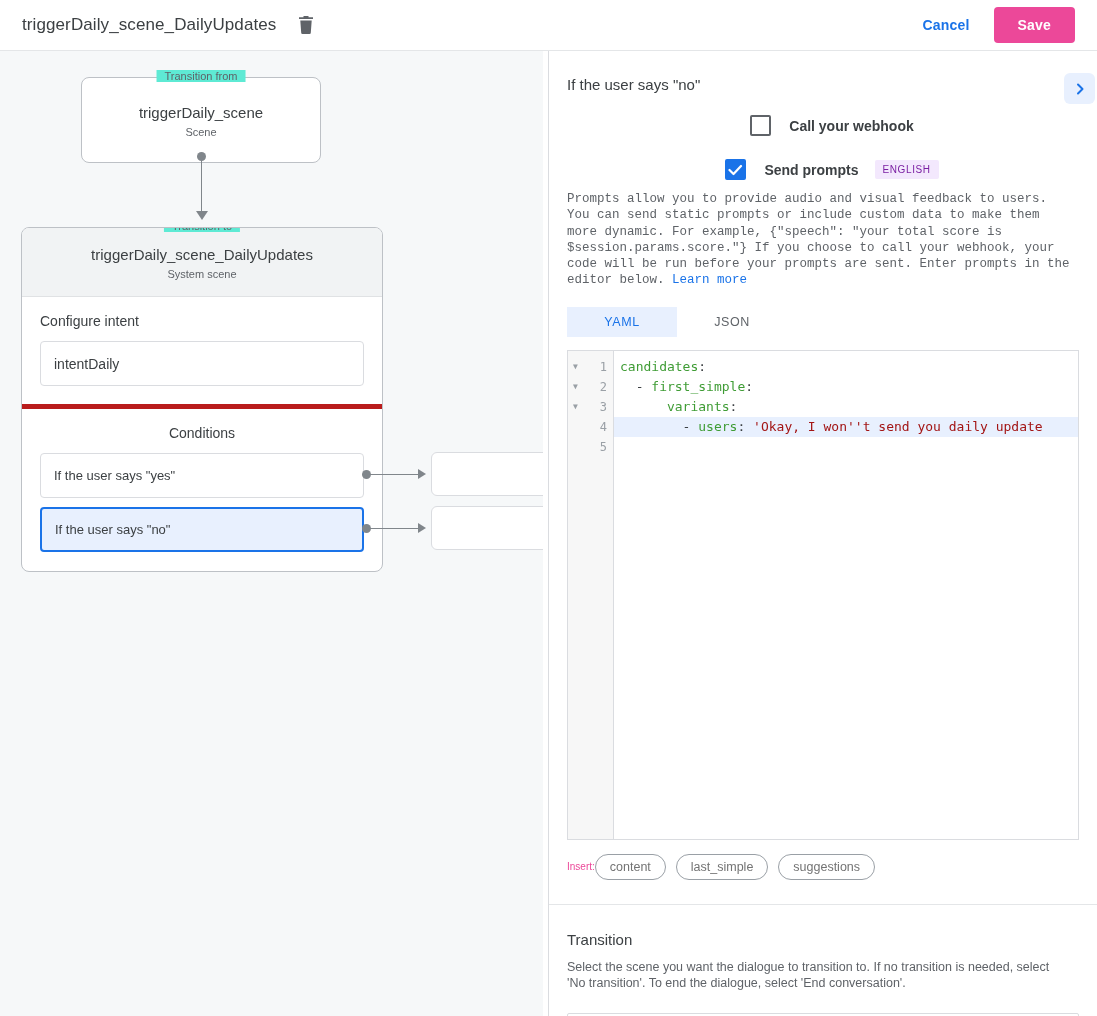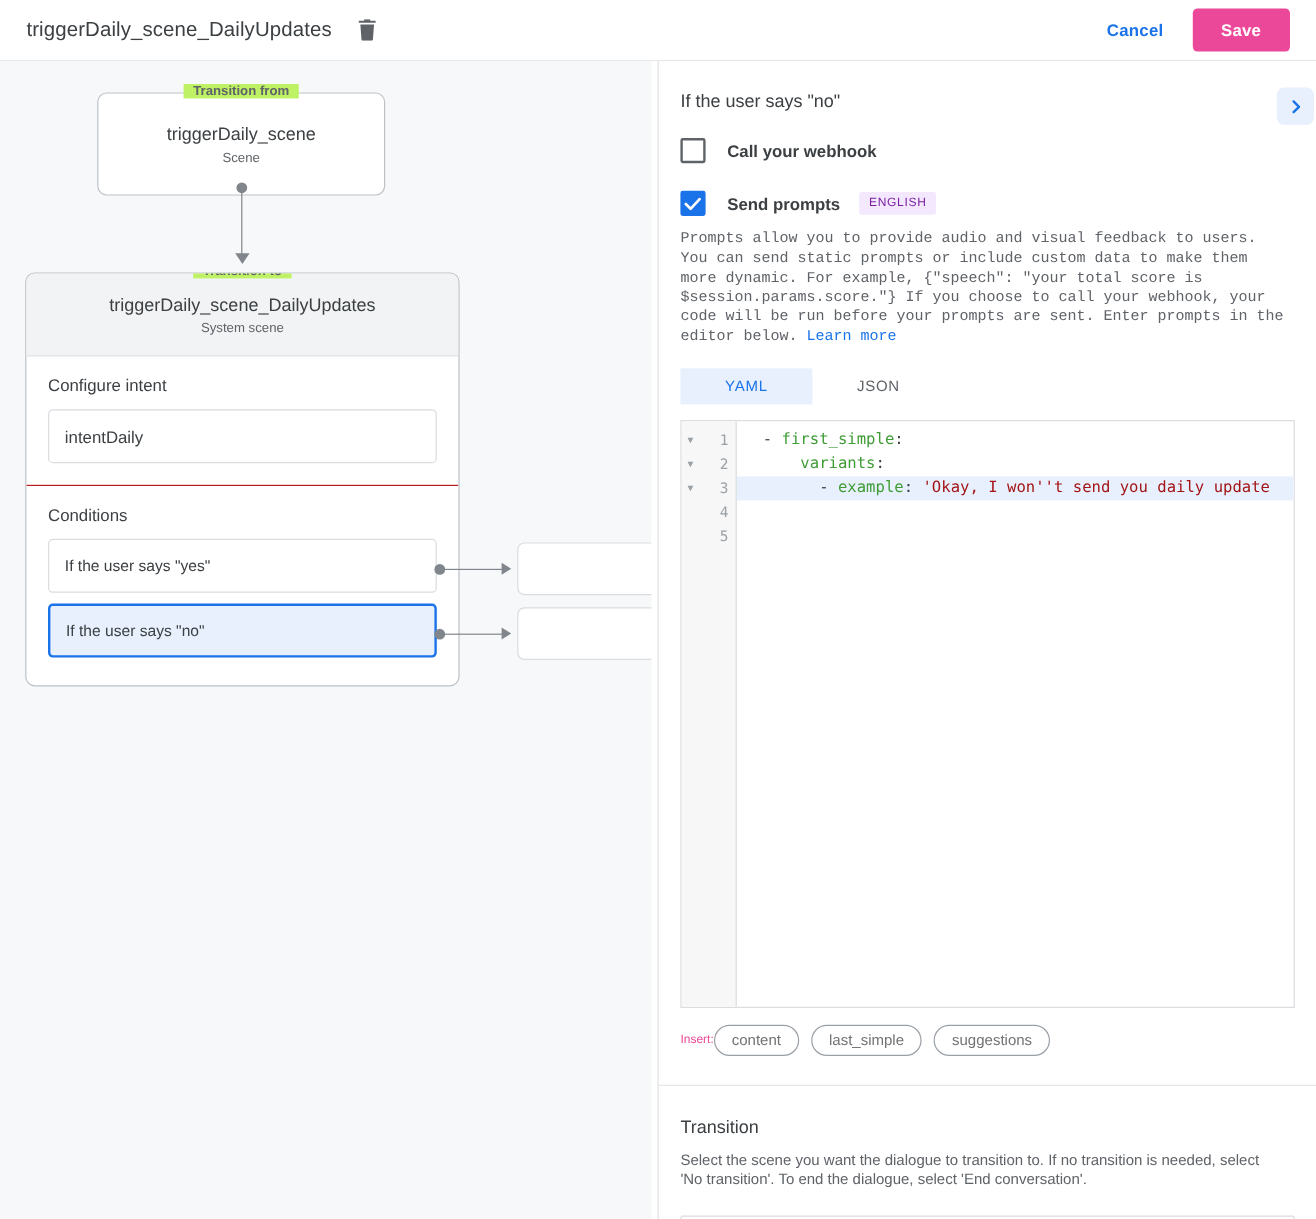--- a/index.html
+++ b/index.html
@@ -54,40 +54,40 @@
     background: #dadce0;
   }
 
   
   .node-card {
     position: absolute;
     border: 1px solid #bdc1c6; border-radius: 8px; background: #ffffff;
   }
   .node-legend {
     position: absolute; top: -8px; left: 50%; transform: translateX(-50%);
-    background: #bef264; padding: 0 8px;
-    font-size: 11px; color: #5f6368; white-space: nowrap; font-weight: bold;
+    background: #5eead4; padding: 0 8px;
+    font-size: 11px; color: #5f6368; white-space: nowrap;
   }
   .node-title { font-size: 15px; color: #3c4043; text-align: center; }
   .node-sub { font-size: 11px; color: #5f6368; text-align: center; margin-top: 5px; }
 
   #node-from { left: 81px; top: 26px; width: 240px; height: 86px; }
   #node-from .node-title { margin-top: 26px; }
 
   #node-to {
     left: 21px; top: 176px; width: 362px; height: 345px;
     background: #ffffff; overflow: hidden;
   }
   .node-to-head {
     background: #f1f3f4; padding: 18px 0 16px; border-bottom: 1px solid #e0e2e4;
   }
   .node-section {
     padding: 16px 18px 18px;
   }
-  .node-section + .node-section { border-top: 1px solid #b91c1c; }
+  .node-section + .node-section { border-top: 5px solid #b91c1c; text-align: center; }
   .section-label { font-size: 14px; color: #3c4043; margin-bottom: 12px; }
   .field-box {
     border: 1px solid #dadce0; border-radius: 4px; background: #fff;
     height: 45px; display: flex; align-items: center; padding: 0 13px;
     font-size: 14px; color: #3c4043; cursor: pointer;
   }
   .cond-box {
     border: 1px solid #dadce0; border-radius: 4px; background: #fff;
     height: 45px; display: flex; align-items: center; padding: 0 13px;
     font-size: 13px; color: #3c4043; cursor: pointer; margin-bottom: 9px;
@@ -129,21 +129,21 @@
   .detail-header {
     display: flex; align-items: flex-start; padding: 25px 0 0 18px;
   }
   .detail-title { font-size: 15px; color: #3c4043; }
   .chevron-btn {
     position: absolute; right: 2px; top: 22px;
     width: 31px; height: 31px; border-radius: 6px;
     background: #e8f0fe; display: flex; align-items: center; justify-content: center;
     cursor: pointer;
   }
-  .check-row { display: flex; align-items: center; padding-left: 18px; }
+  .check-row { display: flex; align-items: center; padding-left: 18px; justify-content: center; }
   .cbox {
     width: 21px; height: 21px; border: 2px solid #5f6368; border-radius: 2px;
     background: #fff; cursor: pointer; flex: 0 0 auto;
   }
   .cbox.checked {
     background: #1a73e8; border-color: #1a73e8;
     display: flex; align-items: center; justify-content: center;
   }
   .check-label {
     margin-left: 18px; font-size: 14px; font-weight: bold; color: #3c4043;
@@ -339,23 +339,24 @@
         <div class="gutter-row">
           <span class="fold"></span>
           <span>4</span>
         </div>
         <div class="gutter-row">
           <span class="fold"></span>
           <span>5</span>
         </div>
       </div>
       <div class="code">
+        <div class="code-row"><span class="tok-punct"></span><span class="tok-key">candidates</span><span class="tok-punct">:</span><span class="tok-str"></span></div>
         <div class="code-row"><span class="tok-punct">  - </span><span class="tok-key">first_simple</span><span class="tok-punct">:</span><span class="tok-str"></span></div>
         <div class="code-row"><span class="tok-punct">      </span><span class="tok-key">variants</span><span class="tok-punct">:</span><span class="tok-str"></span></div>
-        <div class="code-row active"><span class="tok-punct">        - </span><span class="tok-key">example</span><span class="tok-punct">: </span><span class="tok-str">'Okay, I won''t send you daily update</span></div>
+        <div class="code-row active"><span class="tok-punct">        - </span><span class="tok-key">users</span><span class="tok-punct">: </span><span class="tok-str">'Okay, I won''t send you daily update</span></div>
         <div class="code-row"><span class="tok-punct"></span><span class="tok-key"></span><span class="tok-punct"></span><span class="tok-str"></span></div>
       </div>
     </div>
 
     <div class="insert-row">
       <div class="insert-label">Insert:</div>
       <div class="chip">content</div>
       <div class="chip">last_simple</div>
       <div class="chip">suggestions</div>
     </div>

